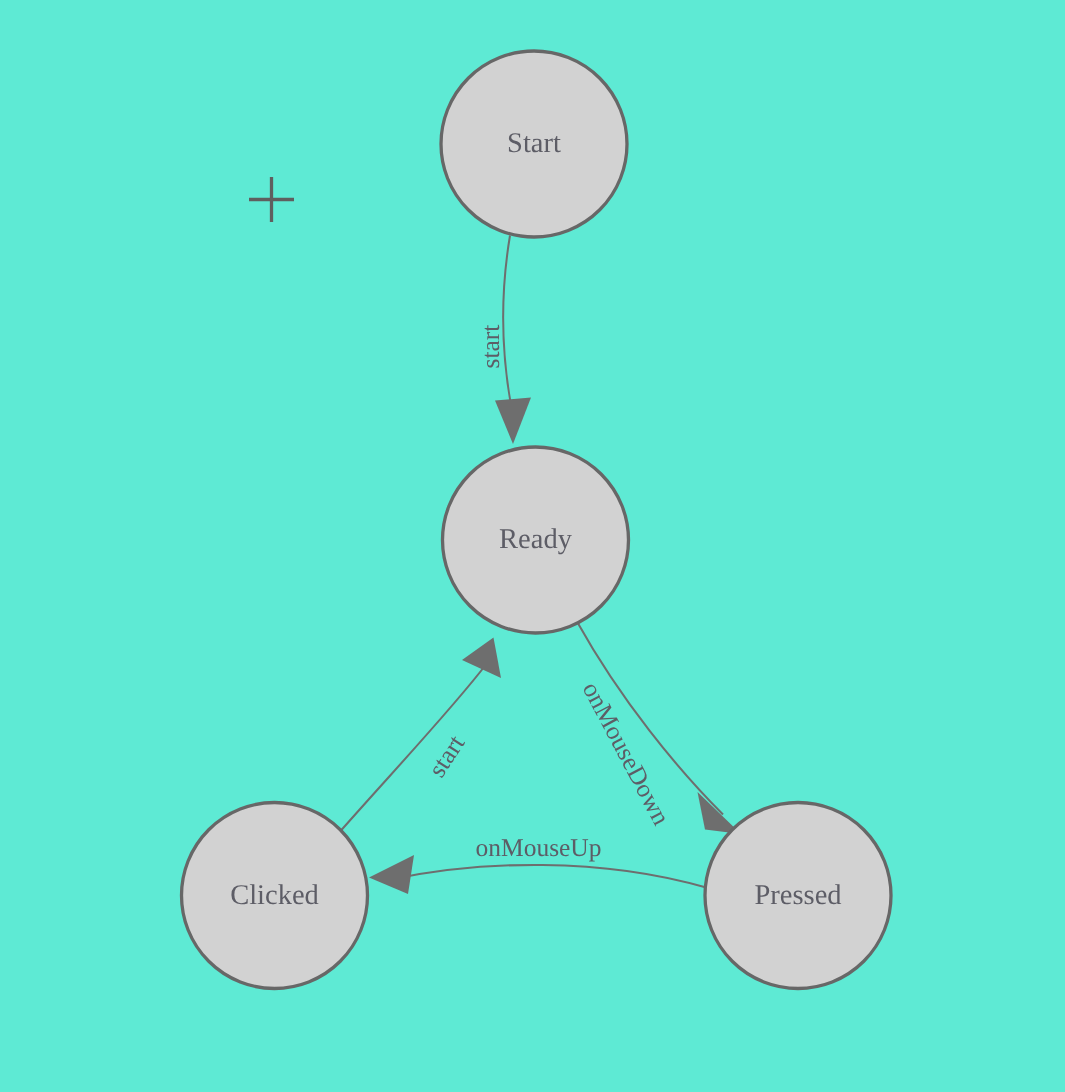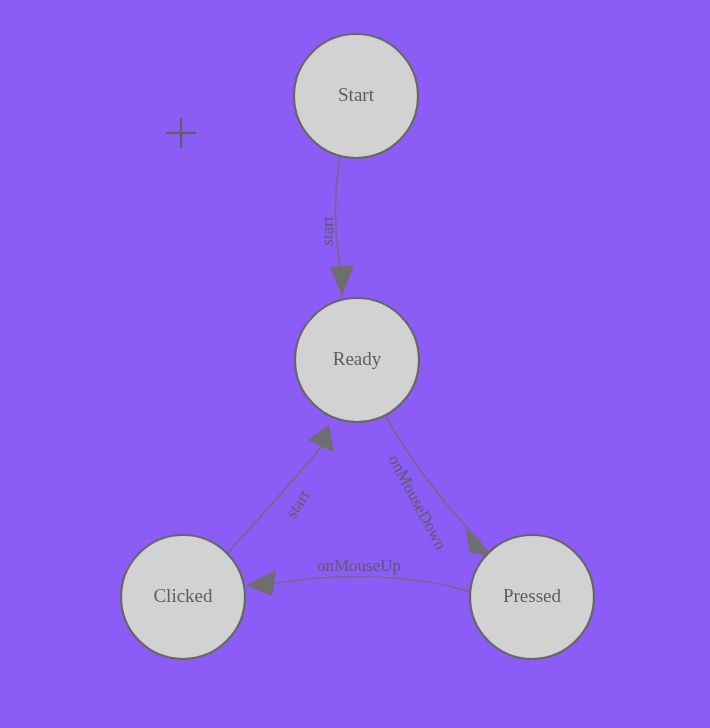--- a/index.html
+++ b/index.html
@@ -11,21 +11,21 @@
   body {
     width: 710px;
     height: 728px;
     overflow: hidden;
     font-family: "Liberation Serif", serif;
   }
   #canvas-root {
     position: relative;
     width: 710px;
     height: 728px;
-    background: #8b5cf6;
+    background: #5eead4;
   }
   #diagram-svg {
     position: absolute;
     top: 0;
     left: 0;
     width: 710px;
     height: 728px;
     display: block;
   }
   .node-circle {

